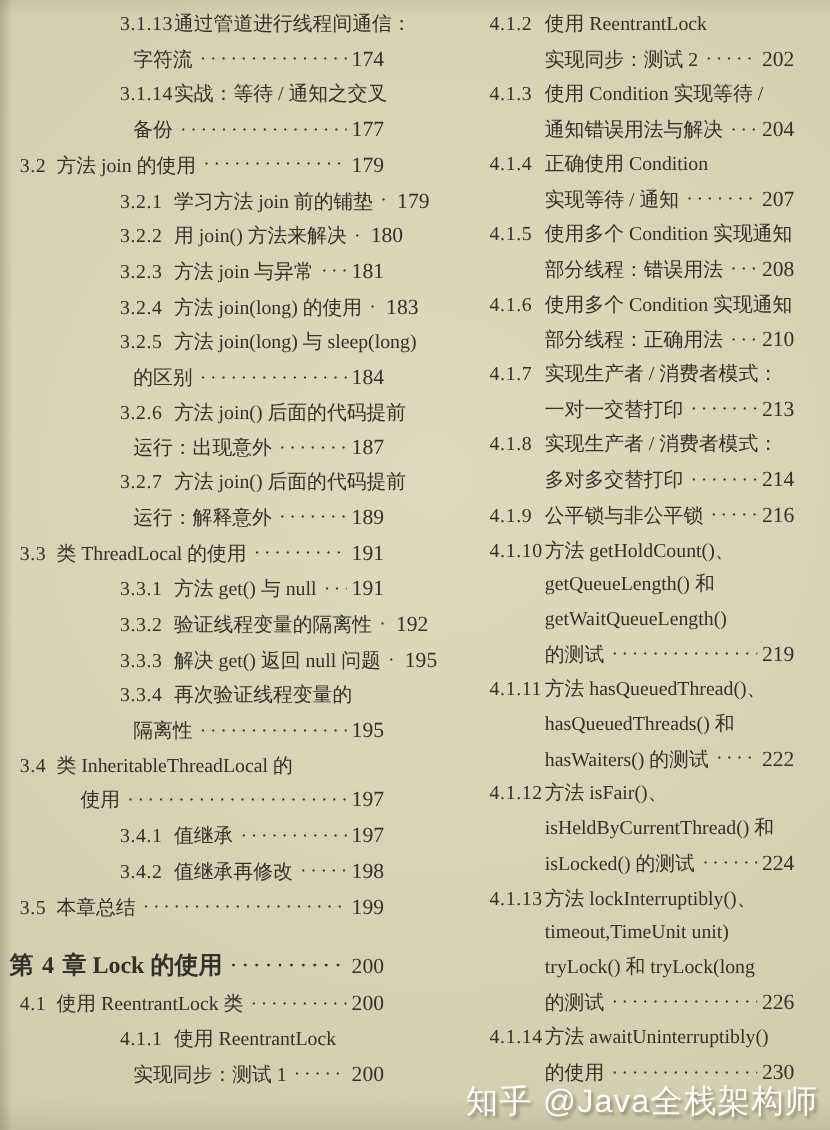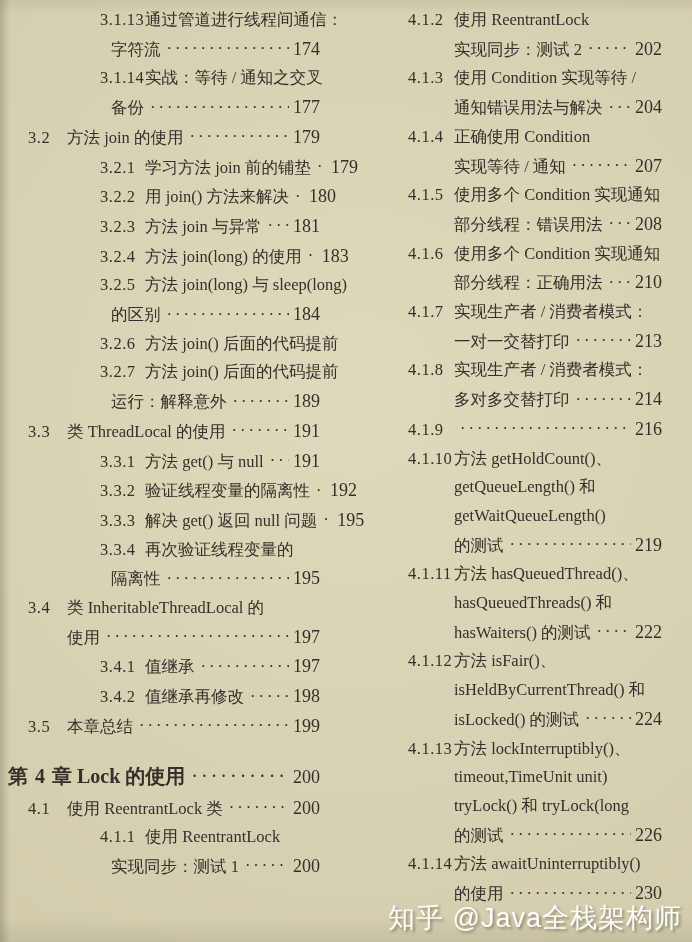--- a/index.html
+++ b/index.html
@@ -51,21 +51,21 @@
     align-self:center;
   }
   .dots::after{
     content:"··········································································";
     letter-spacing:3px;
     font-weight:normal;
   }
   .pg{flex:0 0 auto;font-size:18px;}
 
   
-  .col-left .entry-l1 .num{margin-left:20px;min-width:39px;}
+  .col-left .entry-l1 .num{min-width:39px;text-align:center;}
   .col-left .entry-l1 .cont{padding-left:59px;}
   
   .col-left .entry-l2 .num{margin-left:92px;min-width:45px;}
   .col-left .entry-l2 .cont{padding-left:103px;}
   .col-right .entry-l2 .num{margin-left:8px;min-width:46px;}
   .col-right .entry-l2 .cont{padding-left:54px;justify-content:space-between;}
   
   .entry-chapter{margin-top:17px;margin-bottom:0;}
   .entry-chapter .toc-line{font-size:20px;font-weight:bold;line-height:34px;}
   .entry-chapter .num{margin-left:0;min-width:69px;letter-spacing:1px;}
@@ -159,20 +159,25 @@
           <span class="ttl">的区别</span>
           <span class="dots"></span>
           <span class="pg">184</span>
         </div>
       </div>
       <div class="toc-entry entry-l2">
         <div class="toc-line">
           <span class="num">3.2.6</span>
           <span class="ttl">方法 join() 后面的代码提前</span>
         </div>
+        <div class="toc-line cont">
+          <span class="ttl">运行：出现意外</span>
+          <span class="dots"></span>
+          <span class="pg">187</span>
+        </div>
       </div>
       <div class="toc-entry entry-l2">
         <div class="toc-line">
           <span class="num">3.2.7</span>
           <span class="ttl">方法 join() 后面的代码提前</span>
         </div>
         <div class="toc-line cont">
           <span class="ttl">运行：解释意外</span>
           <span class="dots"></span>
           <span class="pg">189</span>
@@ -358,20 +363,21 @@
         </div>
         <div class="toc-line cont">
           <span class="ttl">多对多交替打印</span>
           <span class="dots"></span>
           <span class="pg">214</span>
         </div>
       </div>
       <div class="toc-entry entry-l2">
         <div class="toc-line">
           <span class="num">4.1.9</span>
+          <span class="ttl">公平锁与非公平锁</span>
           <span class="dots"></span>
           <span class="pg">216</span>
         </div>
       </div>
       <div class="toc-entry entry-l2">
         <div class="toc-line">
           <span class="num">4.1.10</span>
           <span class="ttl">方法 getHoldCount()、</span>
         </div>
         <div class="toc-line cont">

